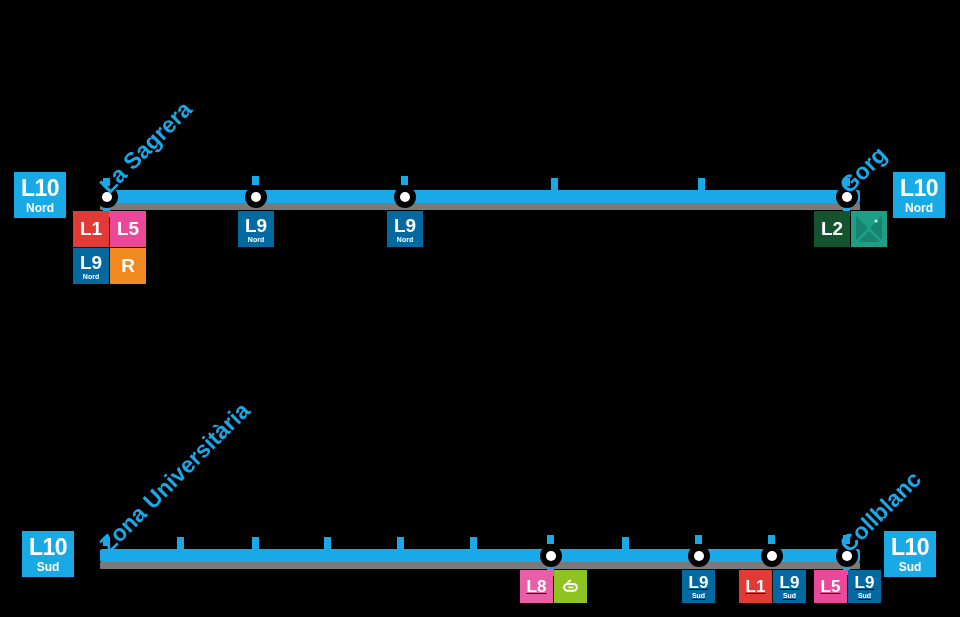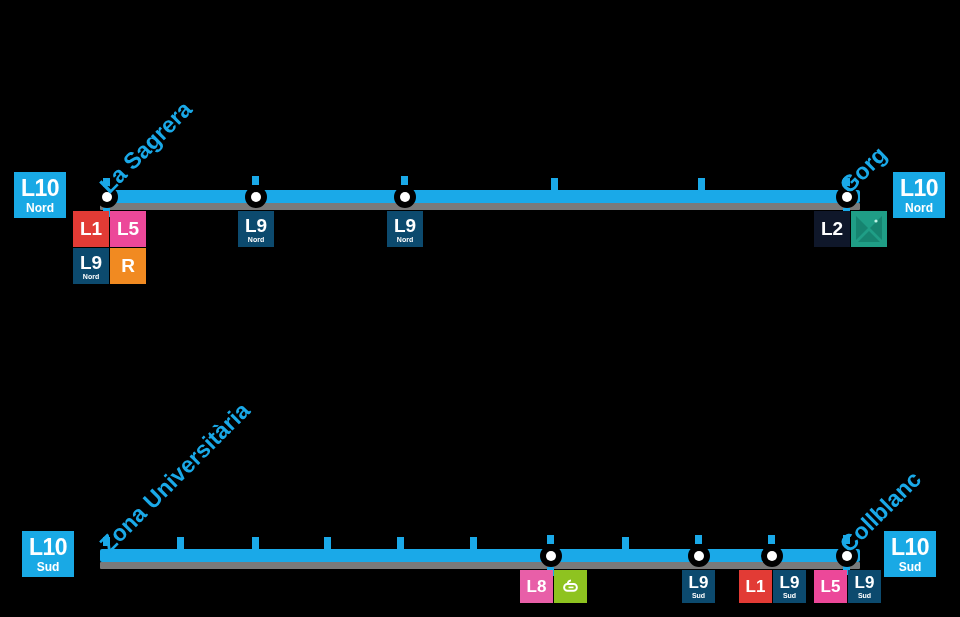--- a/index.html
+++ b/index.html
@@ -31,25 +31,25 @@
         white-space:nowrap;transform-origin:0 50%;}
 
   
   .grid{position:absolute;display:grid;gap:1px;}
   .bg{display:flex;flex-direction:column;align-items:center;justify-content:center;
       line-height:1;box-sizing:border-box;}
   .bg .l{color:#fff;font-weight:bold;}
   .bg .s{color:#fff;font-weight:bold;}
   .sz36{width:36px;height:36px;}
   .sz36 .l{font-size:19px;} .sz36 .s{font-size:7px;margin-top:1px;}
-  .sz33{width:33px;height:33px;}
+  .sz33{width:33px;height:33px;text-decoration:underline;}
   .sz33 .l{font-size:17px;} .sz33 .s{font-size:7px;margin-top:1px;}
-  .c-l1{background:#e23b35;} .c-l2{background:#0f172a;}
+  .c-l1{background:#e23b35;} .c-l2{background:#14532d;}
   .c-l5{background:#ec4899;} .c-l8{background:#e85fa8;}
-  .c-l9{background:#0c4a6e;} .c-r{background:#f18a21;}
+  .c-l9{background:#0369a1;} .c-r{background:#f18a21;}
   .c-tram{background:#1f9e86;} .c-fun{background:#8ec320;}
   .ico{display:block;}
 </style>
 </head>
 <body>
 
 <div class="stage">
 
   <div>
 

